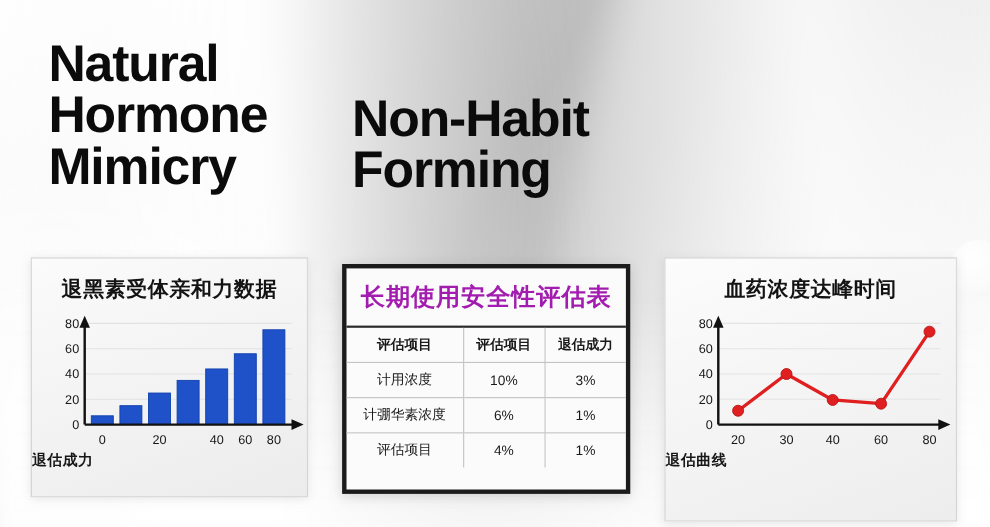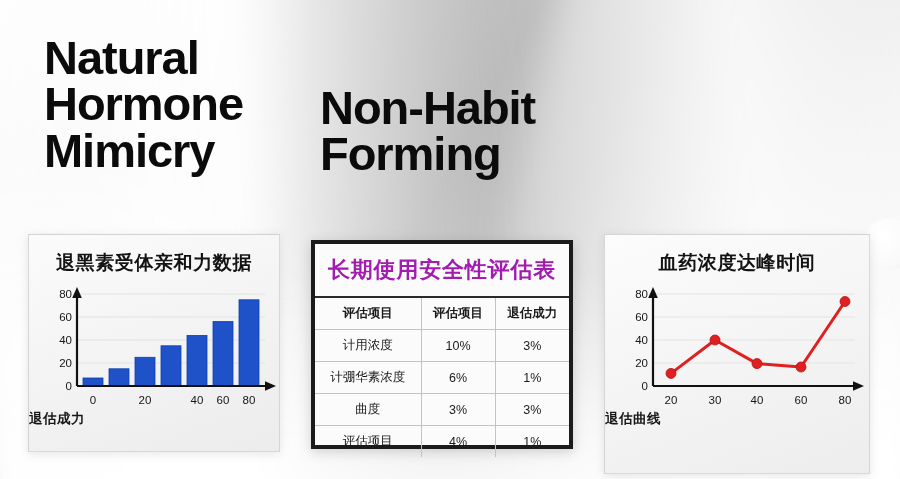--- a/index.html
+++ b/index.html
@@ -310,25 +310,20 @@
           <td>计用浓度</td>
           <td>10%</td>
           <td>3%</td>
         </tr>
         <tr>
           <td>计弸华素浓度</td>
           <td>6%</td>
           <td>1%</td>
         </tr>
         <tr>
-          <td>曲度</td>
-          <td>3%</td>
-          <td>3%</td>
-        </tr>
-        <tr>
           <td>评估项目</td>
           <td>4%</td>
           <td>1%</td>
         </tr>
       </tbody>
     </table>
   </div>
 
   <div class="card" id="card-line">
     <div class="chart-title">血药浓度达峰时间</div>

